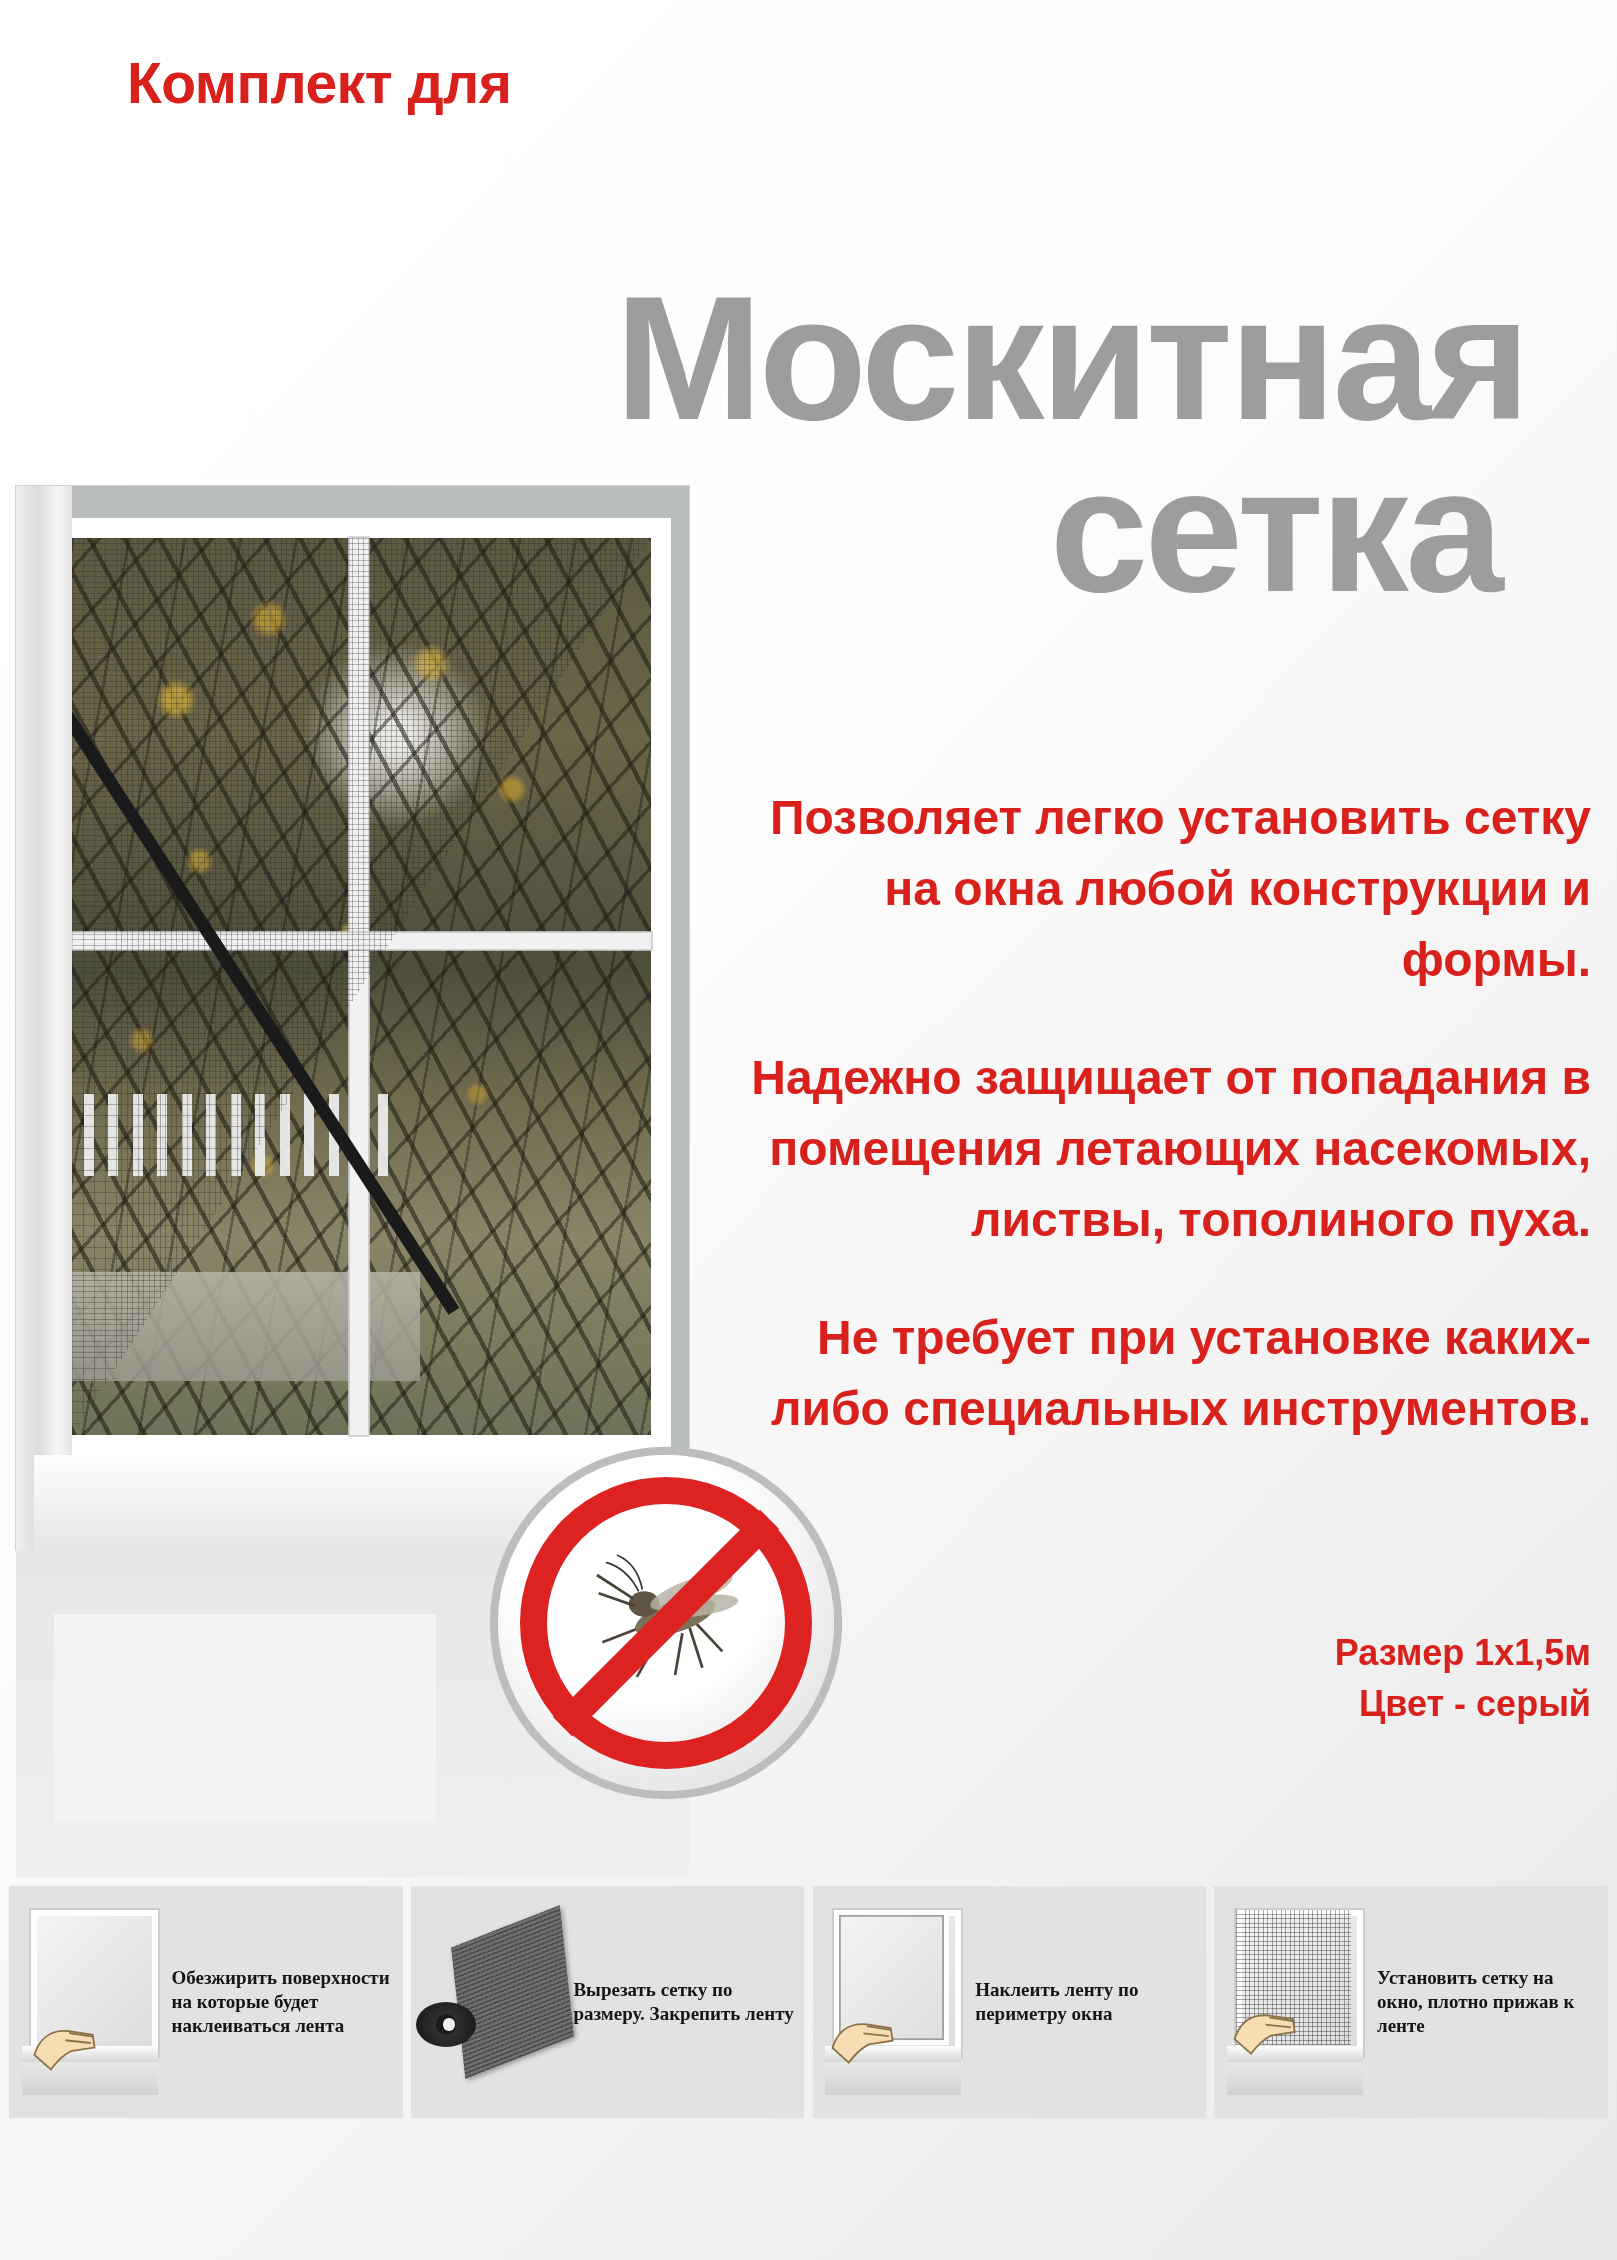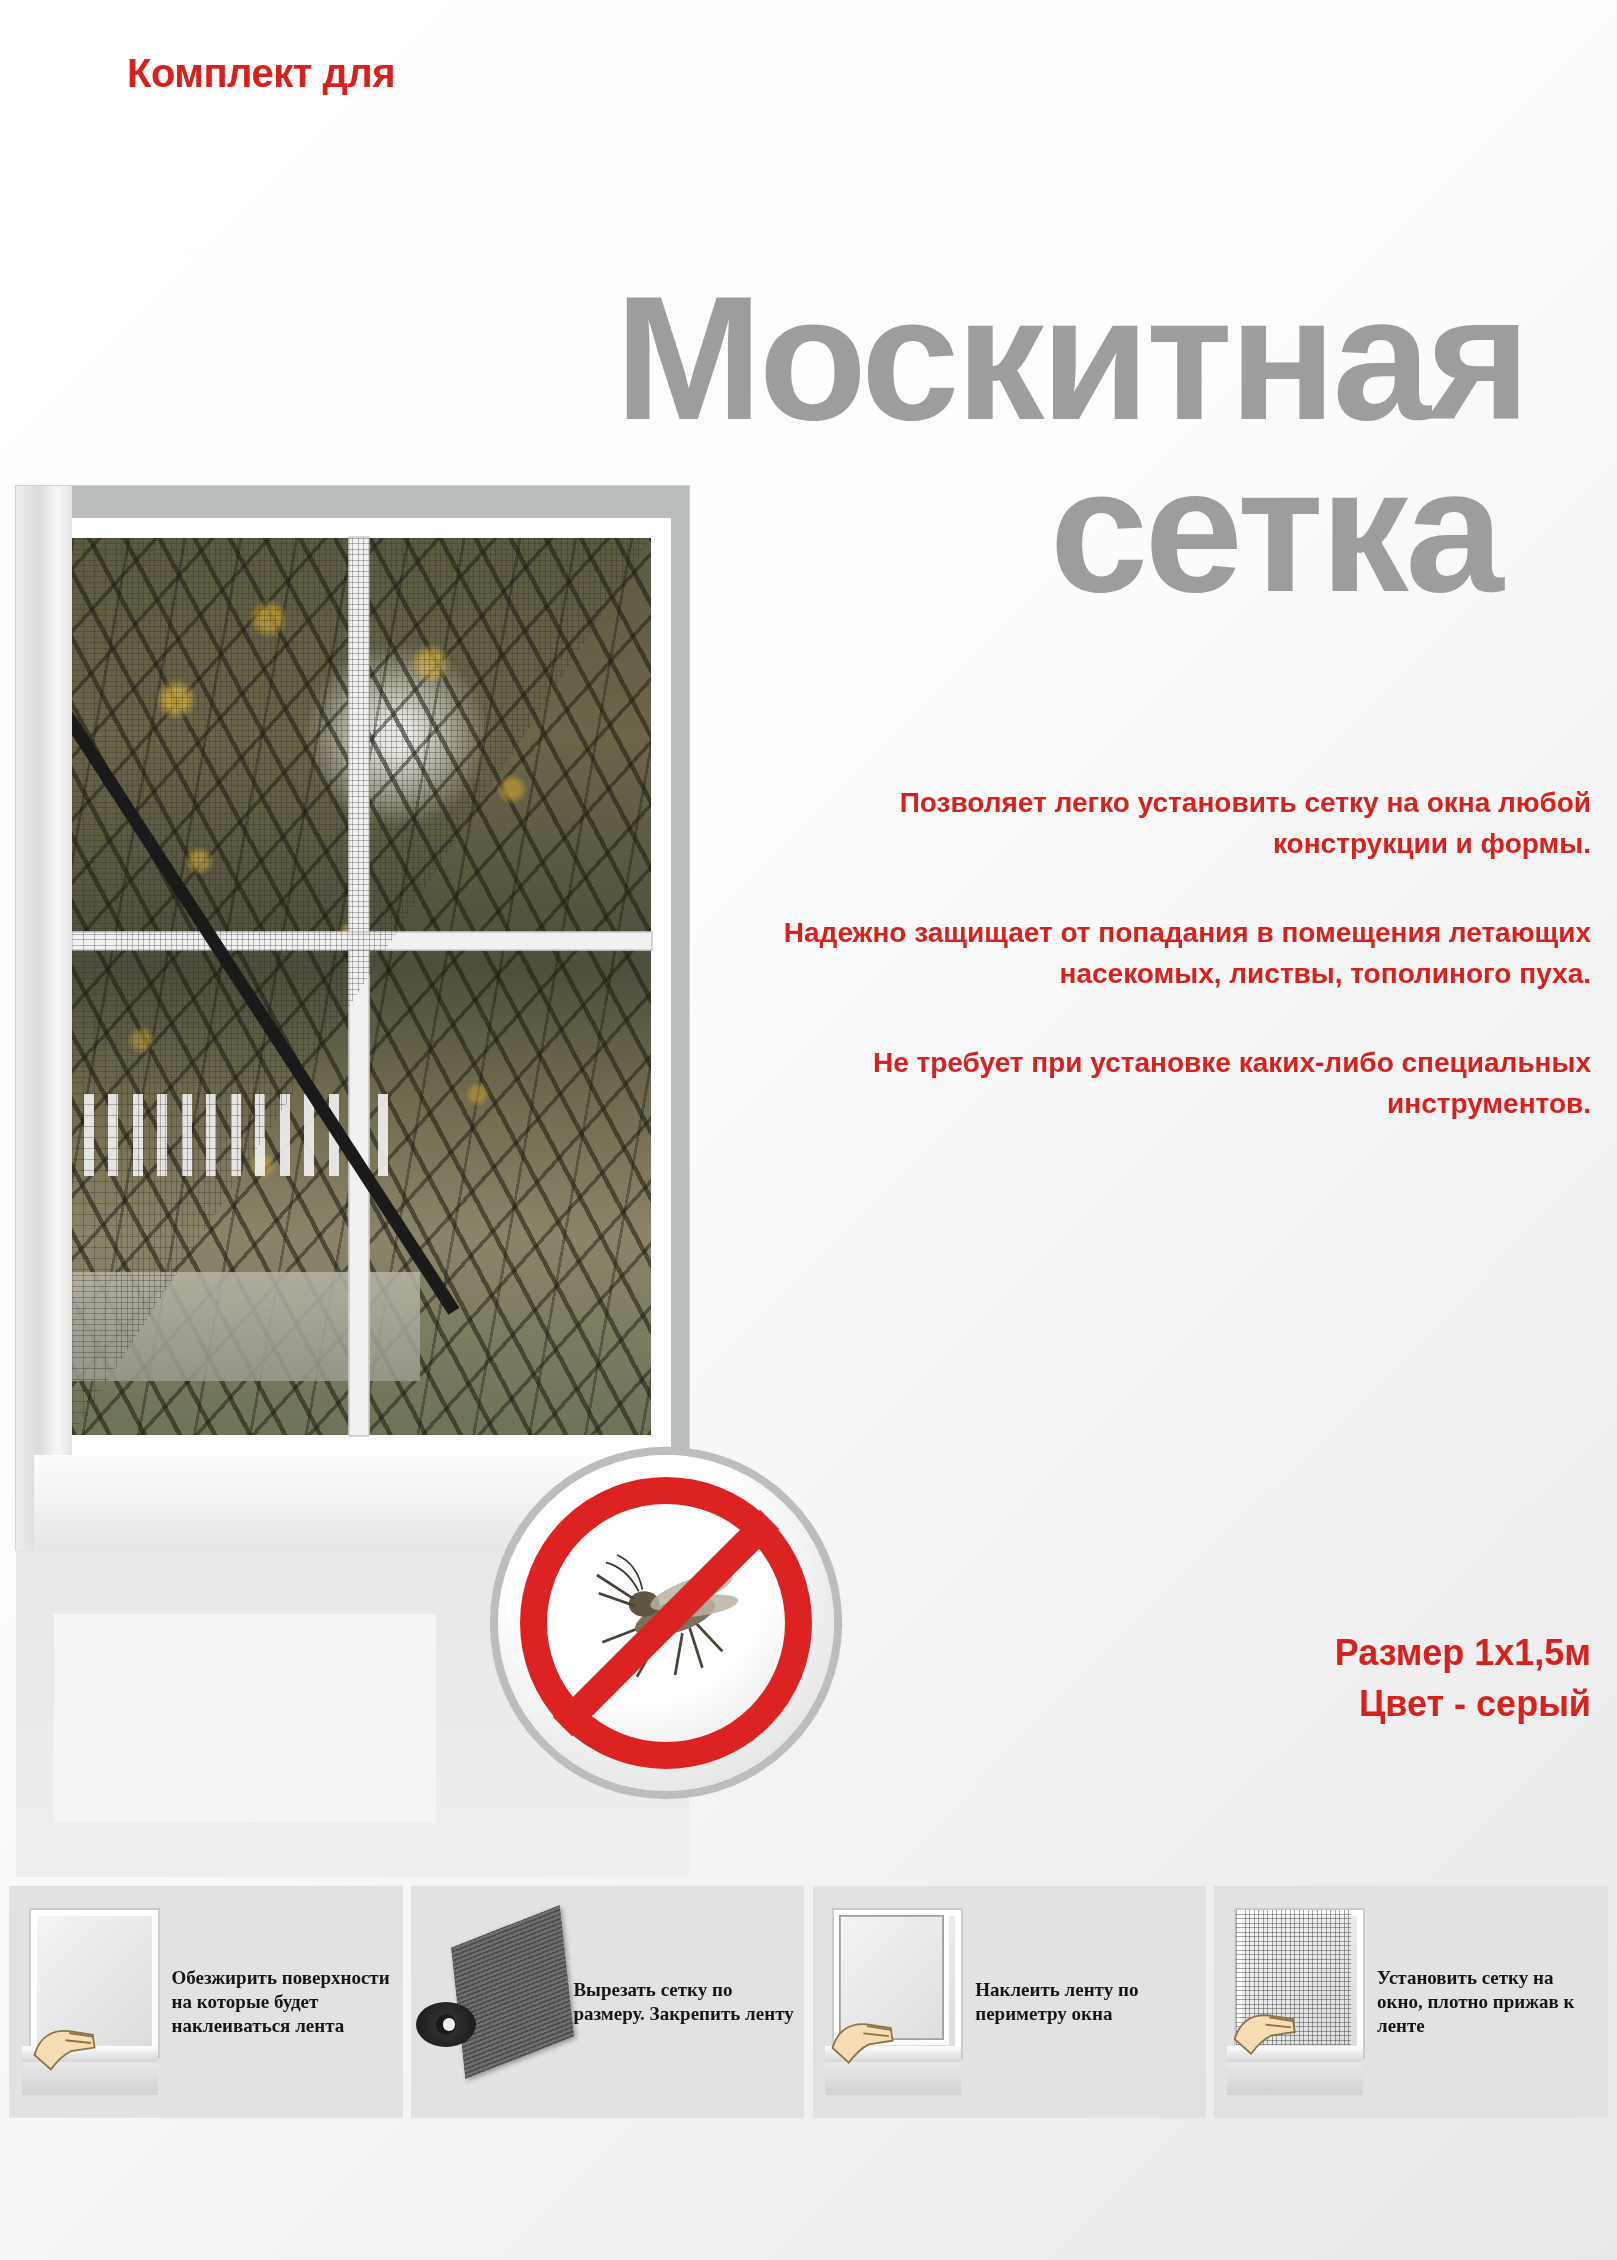--- a/index.html
+++ b/index.html
@@ -16,21 +16,21 @@
     overflow: hidden;
   }
 
   
   .kit-title {
     position: absolute;
     left: 127px;
     top: 50px;
     width: 727px;
     color: #d8211c;
-    font-size: 40px;
+    font-size: 57px;
     font-weight: bold;
     line-height: 1.16;
     letter-spacing: -0.5px;
   }
 
   .main-title {
     position: absolute;
     left: 109px;
     top: 273px;
     width: 1418px;
@@ -176,21 +176,21 @@
   }
 
   
   .features {
     position: absolute;
     left: 718px;
     top: 782px;
     width: 873px;
     text-align: right;
     color: #d8211c;
-    font-size: 28px;
+    font-size: 48px;
     font-weight: bold;
     line-height: 1.48;
   }
   .features p { margin: 0 0 47px 0; }
   .features p:last-child { margin-bottom: 8px; }
 
   .size-block {
     position: absolute;
     left: 909px;
     top: 1627px;

